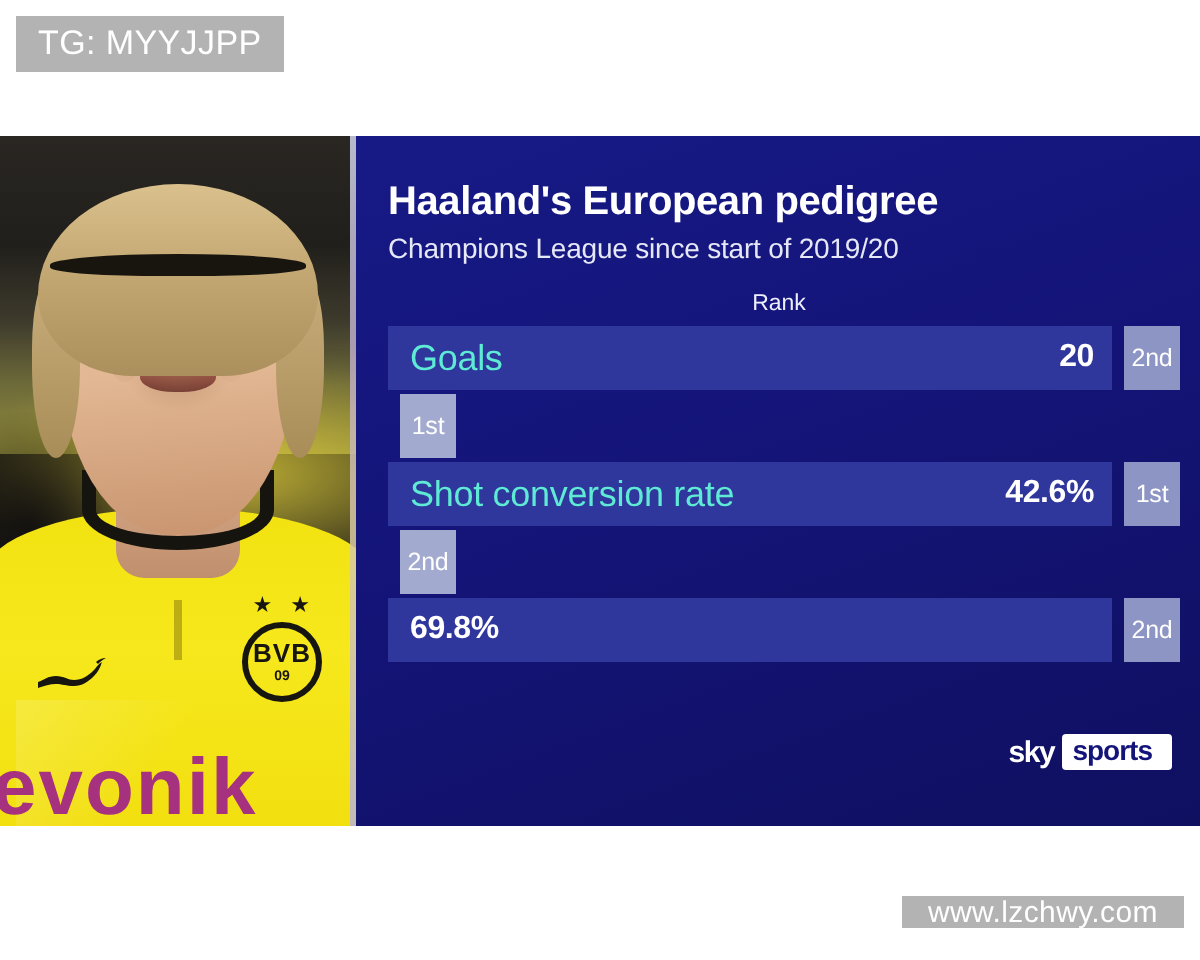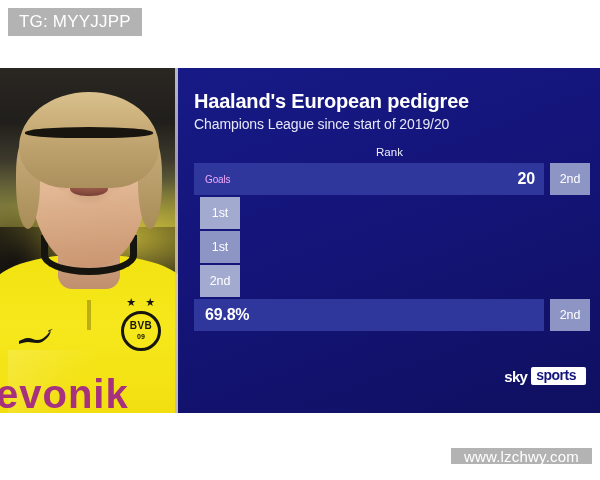--- a/index.html
+++ b/index.html
@@ -222,21 +222,21 @@
     border: 3px solid #17150f;
     box-sizing: border-box;
     display: flex;
     align-items: center;
     justify-content: center;
     flex-direction: column;
     color: #17150f;
     font-weight: bold;
     line-height: 1;
   }
-  .crest .bvb { font-size: 10px; letter-spacing: .5px; }
+  .crest .bvb { font-size: 13px; letter-spacing: .5px; }
   .crest .num { font-size: 7px; margin-top: 2px; }
   .stars {
     position: absolute;
     right: 20px;
     bottom: calc(18% + 42px);
     color: #17150f;
     font-size: 11px;
     letter-spacing: 3px;
   }
   .puma {
@@ -309,33 +309,33 @@
     flex: 1;
     display: flex;
     align-items: center;
     justify-content: space-between;
     padding: 0 9px 0 11px;
     box-sizing: border-box;
   }
   .stat-row.odd .stat-main { background: #2f369c; }
   .stat-row.even .stat-main { background: #3b4197; }
   .stat-label {
-    color: #f0abfc;
-    font-size: 10px;
+    color: #5eead4;
+    font-size: 18px;
     letter-spacing: -.15px;
     white-space: nowrap;
   }
   .stat-value {
     color: #ffffff;
     font-size: 16px;
     font-weight: bold;
     letter-spacing: -.2px;
   }
   .stat-rank {
-    width: 40px;
+    width: 28px;
     flex: none;
     margin-left: 6px;
     display: flex;
     align-items: center;
     justify-content: center;
     color: #ffffff;
     font-size: 12.5px;
     letter-spacing: -.1px;
   }
   .stat-row.odd .stat-rank { background: #8d95c4; }
@@ -440,20 +440,24 @@
           <span class="stat-value">20</span>
         </div>
         <div class="stat-rank">2nd</div>
       </div>
 
       <div class="stat-row even">
         <div class="stat-rank">1st</div>
       </div>
 
       <div class="stat-row odd">
+        <div class="stat-main">
+          <span class="stat-label">Shot conversion rate</span>
+          <span class="stat-value">42.6%</span>
+        </div>
         <div class="stat-rank">1st</div>
       </div>
 
       <div class="stat-row even">
         <div class="stat-rank">2nd</div>
       </div>
 
       <div class="stat-row odd">
         <div class="stat-main">
           <span class="stat-value">69.8%</span>

